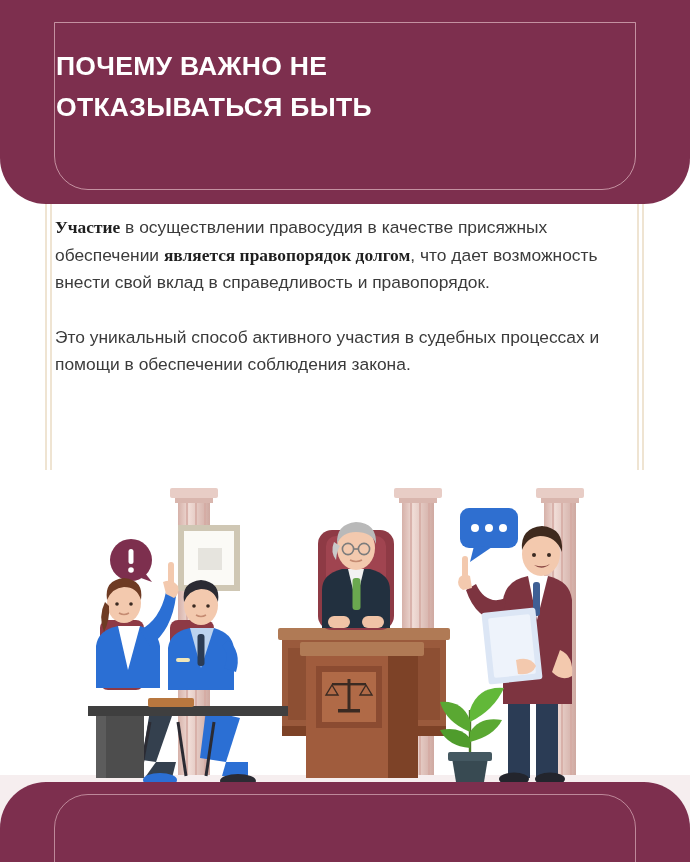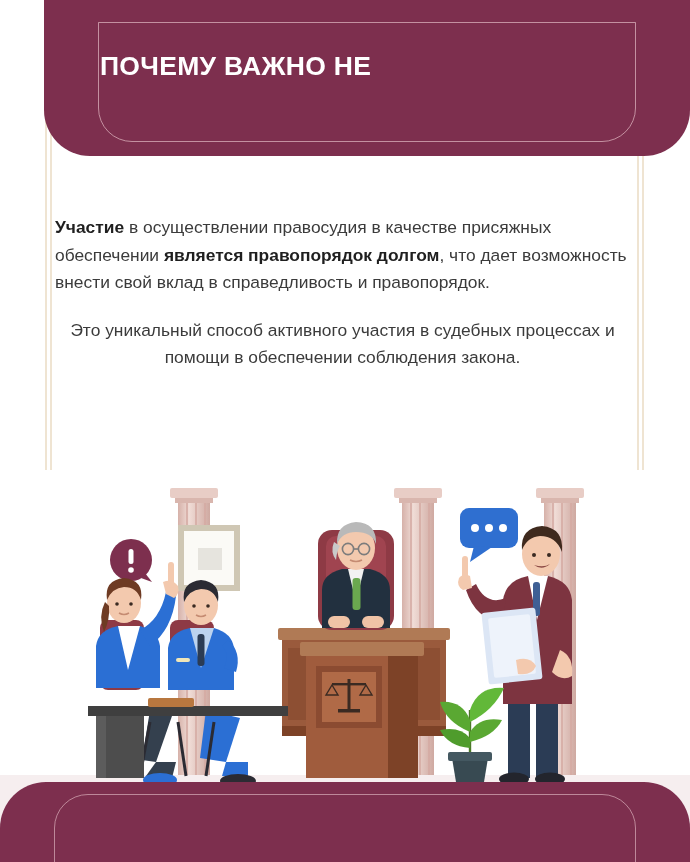--- a/index.html
+++ b/index.html
@@ -15,45 +15,44 @@
   
   .frame-line{position:absolute;top:0;bottom:0;width:10px;}
   .frame-line.left{left:44px;}
   .frame-line.right{right:44px;}
   .frame-line i{position:absolute;top:0;bottom:0;width:2px;background:#efe4d2;display:block;}
   .frame-line i.a{left:1px;}
   .frame-line i.b{left:6px;}
 
   
   .header{
-    position:absolute;left:0;right:0;top:0;height:156px;
+    position:absolute;left:0;right:0;top:0;height:204px;
     background:#7d2f4e;
     border-bottom-left-radius:46px;border-bottom-right-radius:46px;
     overflow:hidden;
-    margin-left:44px;
   }
   .header .inner-border{
     position:absolute;left:54px;right:54px;top:22px;bottom:14px;
     border:1px solid rgba(255,225,230,.55);
     border-bottom-left-radius:34px;border-bottom-right-radius:34px;
     pointer-events:none;
   }
   .header h1{
     position:absolute;left:56px;right:30px;top:46px;
     margin:0;color:#ffffff;
     font-size:26.5px;line-height:41px;font-weight:bold;
     letter-spacing:.3px;text-transform:uppercase;
   }
   .header h1 .ln{display:block;}
 
   
   .body-text{position:absolute;left:55px;right:60px;top:214px;}
   .body-text p{margin:0;color:#3b3b3b;font-size:17.4px;line-height:27.5px;}
-  .body-text p.second{margin-top:20px;text-align:center;}
-  .body-text b{font-weight:bold;color:#1f1f1f;}
+  .body-text p.second{margin-top:27px;}
+  .body-text b{font-weight:bold;color:#1f1f1f;font-family:Liberation Serif, serif;}
 
   
   .illus{position:absolute;left:0;right:0;top:470px;height:350px;}
   .illus svg{display:block;width:690px;height:350px;}
 
   
   .footer{
     position:absolute;left:0;right:0;bottom:0;height:80px;
     background:#7d2f4e;
     border-top-left-radius:46px;border-top-right-radius:46px;
@@ -77,20 +76,21 @@
   </div>
   <div class="frame-line right">
     <i class="a"></i>
       <i class="b"></i>
   </div>
 
   <div class="header">
     <div class="inner-border"></div>
     <h1>
       <span class="ln">ПОЧЕМУ ВАЖНО НЕ</span>
+      <span class="ln">ОТКАЗЫВАТЬСЯ БЫТЬ</span>
     </h1>
   </div>
 
   <div class="body-text">
     <p class="first"><b>Участие</b><span> в осуществлении правосудия в качестве присяжных обеспечении </span><b>является правопорядок долгом</b><span>, что дает возможность внести свой вклад в справедливость и правопорядок.</span></p>
     <p class="second">Это уникальный способ активного участия в судебных процессах и помощи в обеспечении соблюдения закона.</p>
   </div>
 
   <div class="illus">
     <svg viewBox="0 0 690 350" xmlns="http://www.w3.org/2000/svg">

